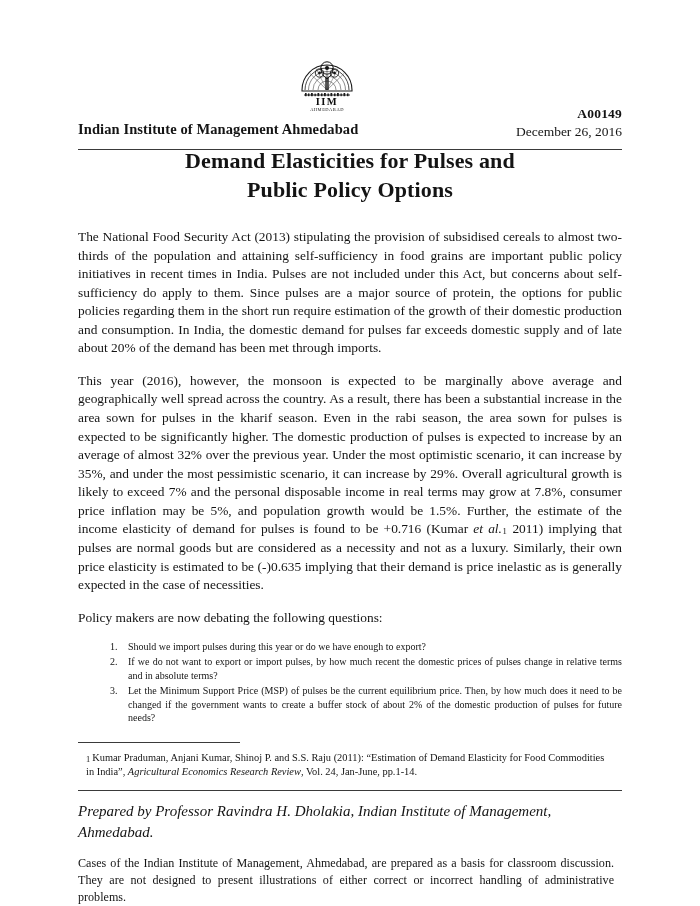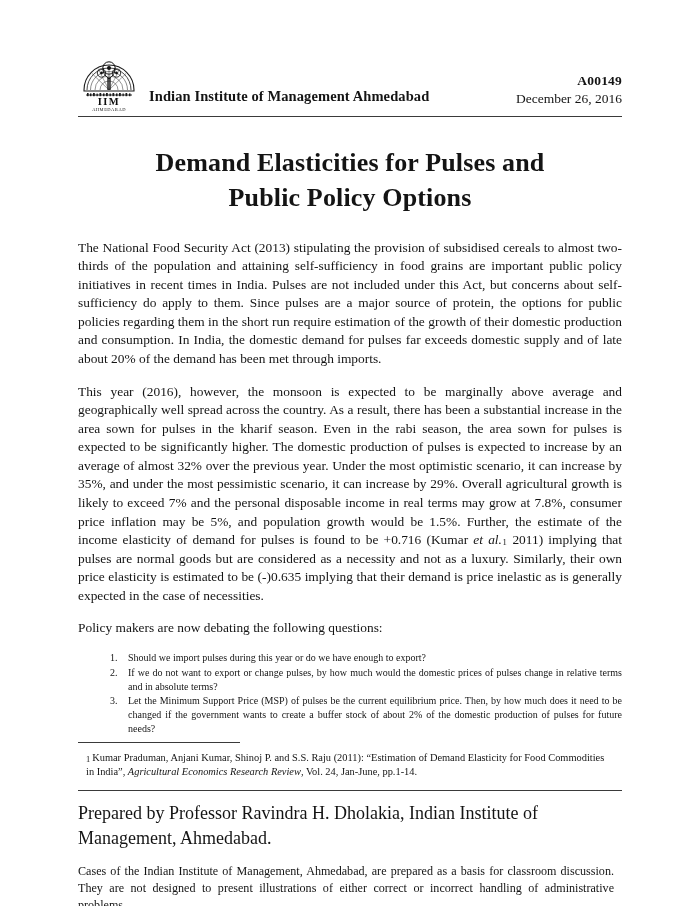--- a/index.html
+++ b/index.html
@@ -33,20 +33,21 @@
   }
   .masthead-inner {
     display: flex;
     align-items: flex-end;
     justify-content: space-between;
   }
   .brand {
     display: flex;
     align-items: flex-end;
     gap: 9px;
+    flex-direction: column;
   }
   .logo {
     width: 62px;
     height: 62px;
     position: relative;
     flex: 0 0 auto;
   }
   .logo svg { display: block; }
   .brand-name {
     font-size: 14.5px;
@@ -72,21 +73,21 @@
   .rule-header {
     border: 0;
     border-top: 1.4px solid #3a3a3a;
     margin: 4px 0 0 0;
     width: 544px;
   }
 
   
   .title {
     text-align: center;
-    font-size: 26px;
+    font-size: 22px;
     font-weight: bold;
     line-height: 1.34;
     margin: 28px 0 0 0;
     letter-spacing: 0.15px;
   }
   .title-line { display: block; }
 
   
   .body-block { margin-top: 23px; }
   p.para {
@@ -151,23 +152,24 @@
     top: 1px;
     margin-right: 2px;
   }
   .rule-prepared {
     border: 0;
     border-top: 1.1px solid #3a3a3a;
     margin: 11px 0 0 0;
     width: 544px;
   }
   .prepared {
-    font-size: 18px;
+    font-size: 15px;
     line-height: 1.4;
     margin: 10px 0 0 0;
+    font-style: italic;
   }
   .disclaimer {
     font-size: 12.1px;
     line-height: 1.4;
     margin: 12px 8px 0 0;
     text-align: justify;
   }
   .copyright {
     font-size: 12.1px;
     line-height: 1.4;
@@ -258,21 +260,21 @@
 
       <p class="para"><span>This year (2016), however, the monsoon is expected to be marginally above average and geographically well spread across the country. As a result, there has been a substantial increase in the area sown for pulses in the kharif season. Even in the rabi season, the area sown for pulses is expected to be significantly higher. The domestic production of pulses is expected to increase by an average of almost 32% over the previous year. Under the most optimistic scenario, it can increase by 35%, and under the most pessimistic scenario, it can increase by 29%. Overall agricultural growth is likely to exceed 7% and the personal disposable income in real terms may grow at 7.8%, consumer price inflation may be 5%, and population growth would be 1.5%. Further, the estimate of the income elasticity of demand for pulses is found to be +0.716 (Kumar </span><em>et al.</em><sup class="fnref">1</sup><span> 2011) implying that pulses are normal goods but are considered as a necessity and not as a luxury. Similarly, their own price elasticity is estimated to be (-)0.635 implying that their demand is price inelastic as is generally expected in the case of necessities.</span></p>
 
       <p class="para tight">Policy makers are now debating the following questions:</p>
 
       <ol class="questions">
         <li class="single">
           <span class="q-text">Should we import pulses during this year or do we have enough to export?</span>
         </li>
         <li>
-          <span class="q-text">If we do not want to export or change pulses, by how much would the domestic prices of pulses change in relative terms and in absolute terms?</span>
+          <span class="q-text">If we do not want to export or import pulses, by how much recent the domestic prices of pulses change in relative terms and in absolute terms?</span>
         </li>
         <li>
           <span class="q-text">Let the Minimum Support Price (MSP) of pulses be the current equilibrium price. Then, by how much does it need to be changed if the government wants to create a buffer stock of about 2% of the domestic production of pulses for future needs?</span>
         </li>
       </ol>
 
     </div>
   </div>
 
   <div class="footer">

